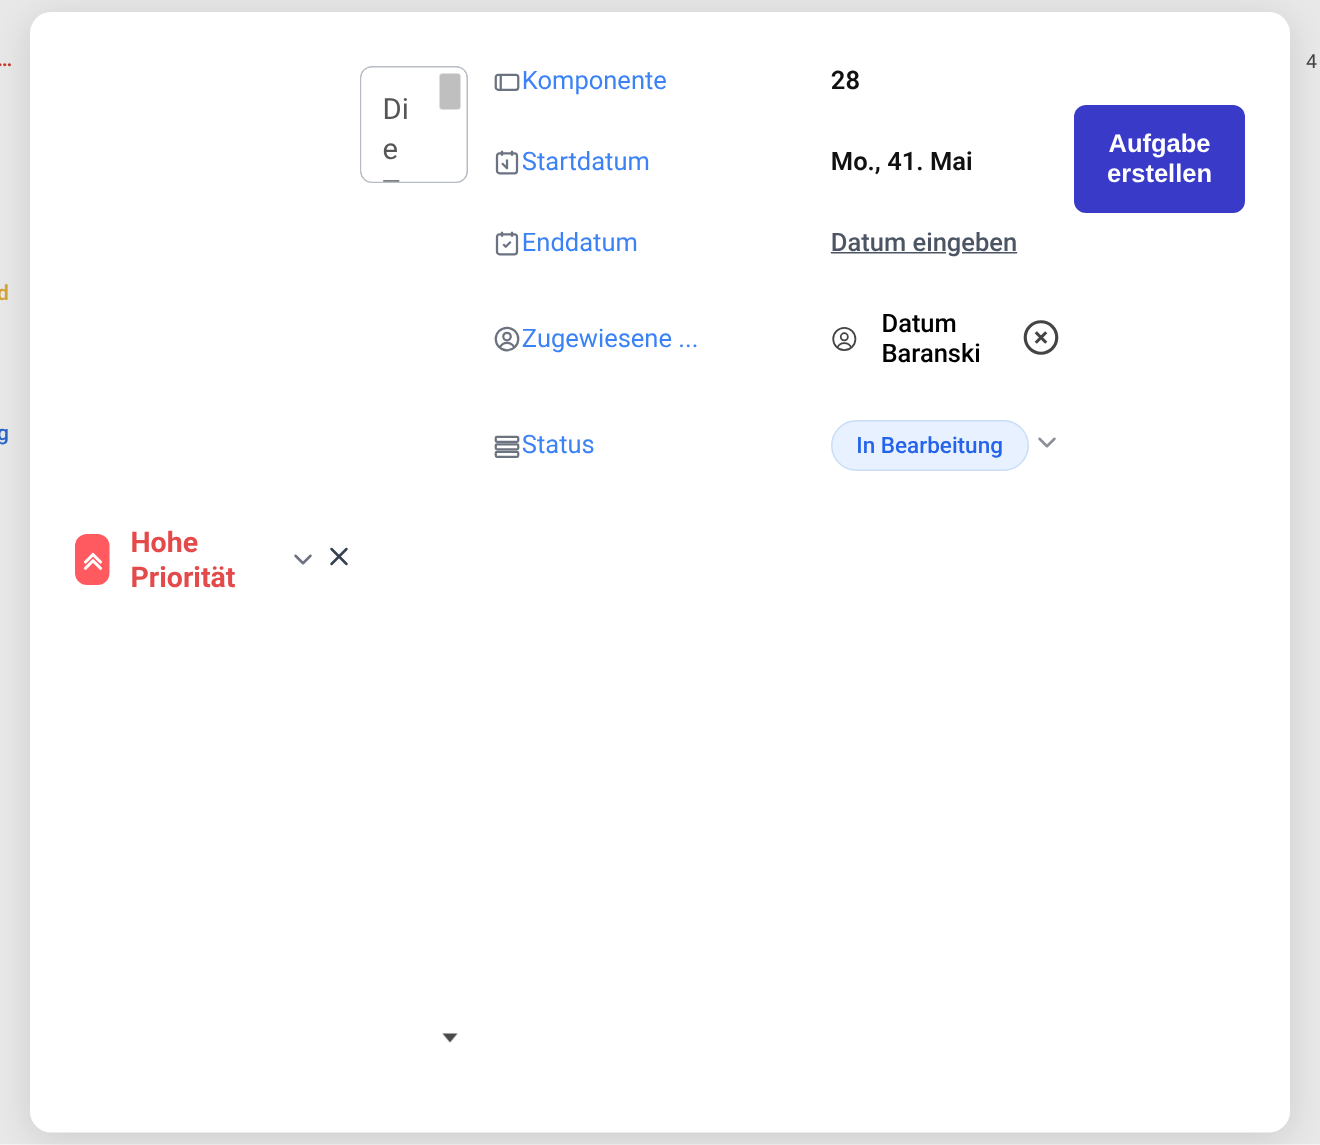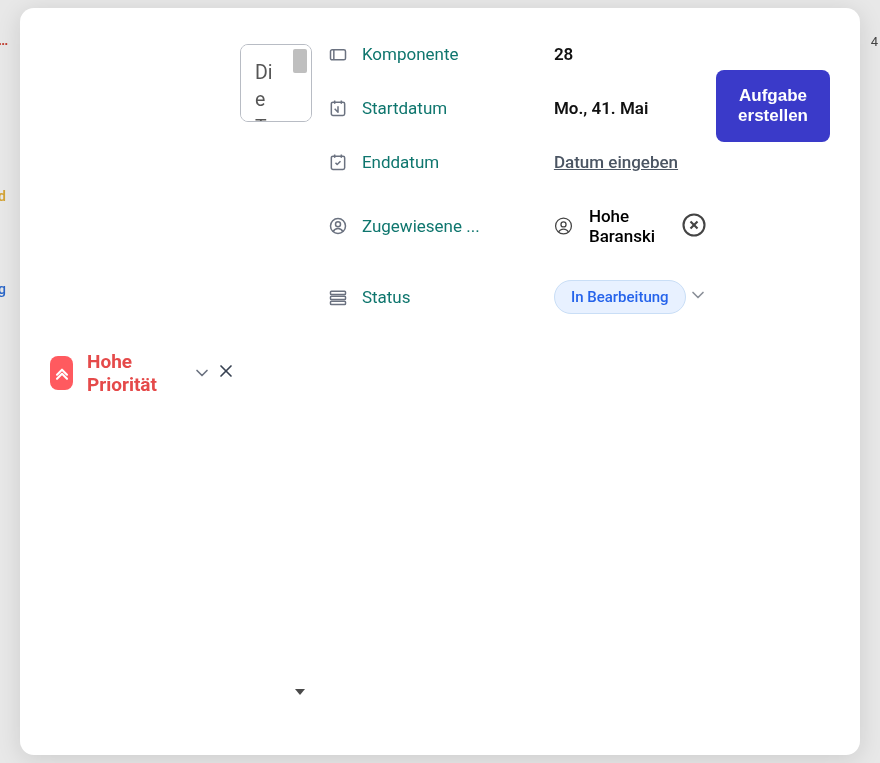--- a/index.html
+++ b/index.html
@@ -113,23 +113,22 @@
       gap: 34px;
       flex: 1;
     }
     .row {
       display: flex;
       align-items: center;
     }
     .label-cell {
       display: flex;
       align-items: center;
-      gap: 14px;
       width: 226px;
-      color: #0f766e;
+      color: #3b82f6;
       font-size: 17px;
       flex-shrink: 0;
     }
     .label-cell svg { width: 20px; height: 20px; flex-shrink: 0; }
     .val-cell {
       font-size: 17px;
       color: #111;
       font-weight: 600;
       flex: 1;
       display: flex;
@@ -280,21 +279,21 @@
           <path d="M6 19c1.5-3 4-4 6-4s4.5 1 6 4"></path>
         </svg>
         <span>Zugewiesene ...</span>
       </div>
       <div class="assignee">
         <svg viewBox="0 0 24 24" fill="none" stroke="#444" stroke-width="1.6">
           <circle cx="12" cy="12" r="10"></circle>
           <circle cx="12" cy="10" r="3.2"></circle>
           <path d="M5.5 20c1.6-3.2 4.3-4.2 6.5-4.2s4.9 1 6.5 4.2"></path>
         </svg>
-        <span class="assignee-name">Hohe Baranski</span>
+        <span class="assignee-name">Datum Baranski</span>
         <button class="remove-assignee">
           <svg width="20" height="20" viewBox="0 0 24 24" fill="none" stroke="currentColor" stroke-width="1.8">
             <circle cx="12" cy="12" r="9"></circle>
             <line x1="9" y1="9" x2="15" y2="15"></line>
             <line x1="15" y1="9" x2="9" y2="15"></line>
           </svg>
         </button>
       </div>
     </div>
 

